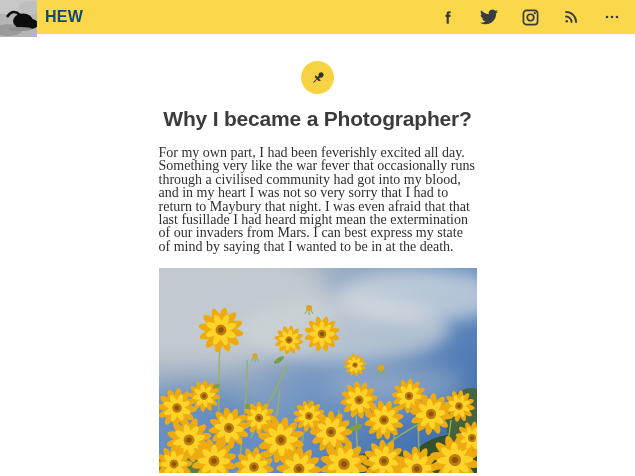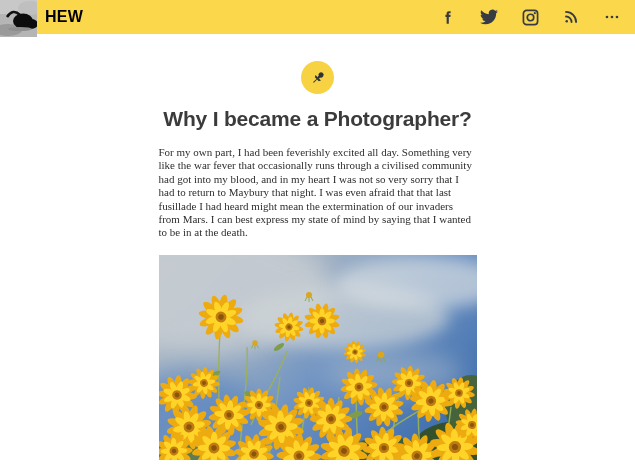--- a/index.html
+++ b/index.html
@@ -5,34 +5,34 @@
   * { margin:0; padding:0; box-sizing:border-box; }
   html,body { width:635px; height:476px; overflow:hidden; background:#ffffff;
               font-family:"Liberation Sans", sans-serif; }
 
   
   .site-header { position:relative; height:34px; background:#FBD84B;
                  display:flex; align-items:center; }
   .logo-img { position:absolute; left:0; top:0; width:37px; height:37px;
               background:linear-gradient(155deg,#b9b9b9 0%,#d2d2d2 35%,#9b9b9b 70%,#8a8a8a 100%);
               overflow:hidden; cursor:pointer; }
-  .brand { margin-left:45px; font-size:16px; font-weight:700; color:#000000;
+  .brand { margin-left:45px; font-size:16px; font-weight:700; color:#0c4a6e;
            letter-spacing:.2px; cursor:pointer; }
   .social { margin-left:auto; margin-right:14px; display:flex; align-items:center; gap:23px; }
   .social a { display:flex; align-items:center; justify-content:center; width:18px; height:18px;
               color:#383C42; cursor:pointer; }
   .social svg { display:block; }
 
   
   .article-col { width:318px; margin:16px auto; }
   .pin-badge { width:33px; height:33px; border-radius:50%; background:#F7D243;
                margin:27px auto 0; display:flex; align-items:center; justify-content:center; }
   h1.post-title { margin-top:13px; text-align:center; font-size:21px; font-weight:700;
                   color:#3B3B3B; letter-spacing:-.2px; }
-  p.body-copy { margin-top:15px; font-family:"Liberation Serif", serif; font-size:11px;
+  p.body-copy { margin-top:15px; font-family:"Liberation Serif", serif; font-size:14px;
                 line-height:13.4px; color:#2E2E2E; text-align:left; }
   p.body-copy + figure { margin-top:15px; }
   figure.post-photo { width:318px; height:205px; overflow:hidden; }
   figure.post-photo svg { display:block; }
   p.body-copy.second { margin-top:17px; }
 </style>
 </head>
 <body>
 
 <header class="site-header">

